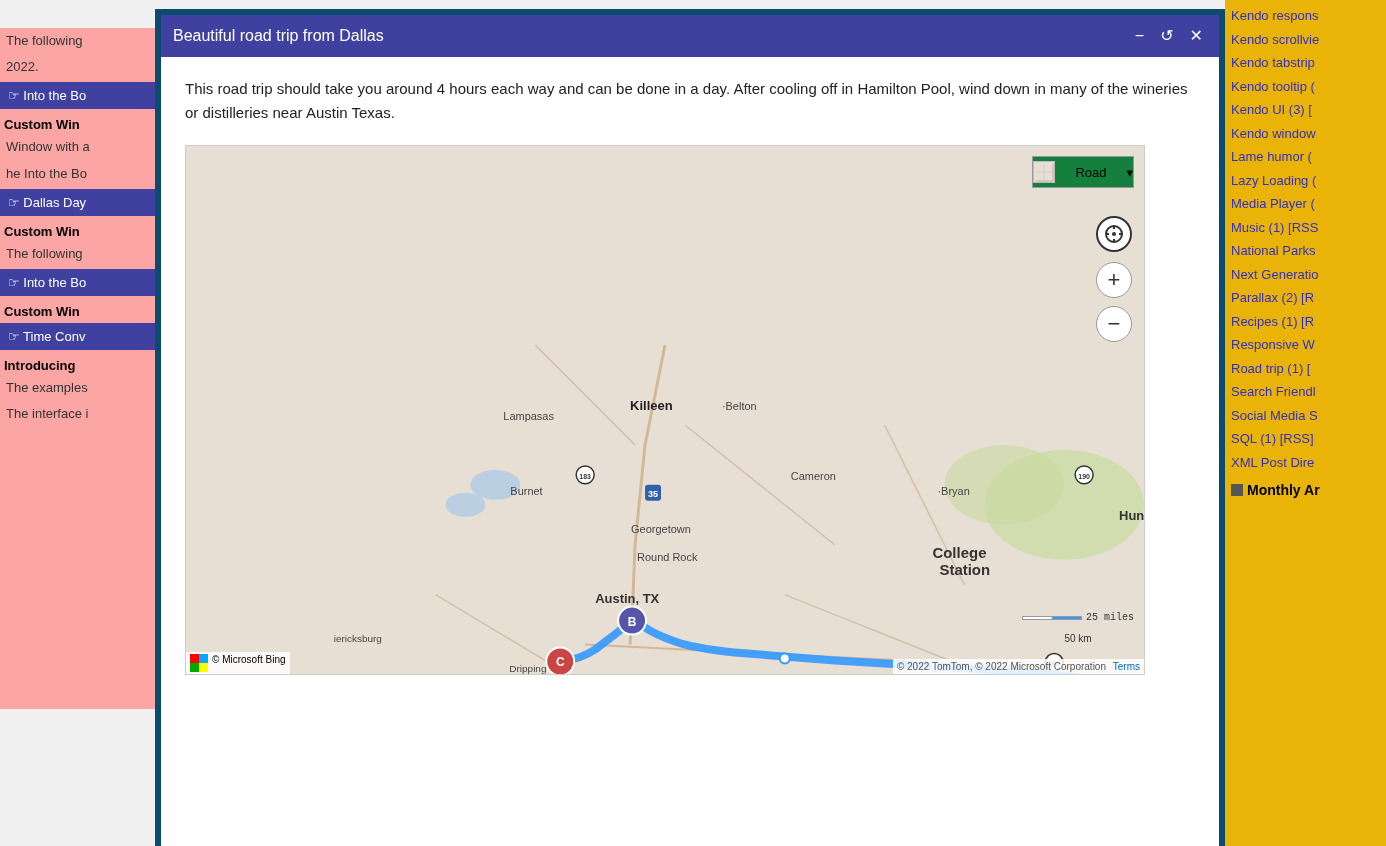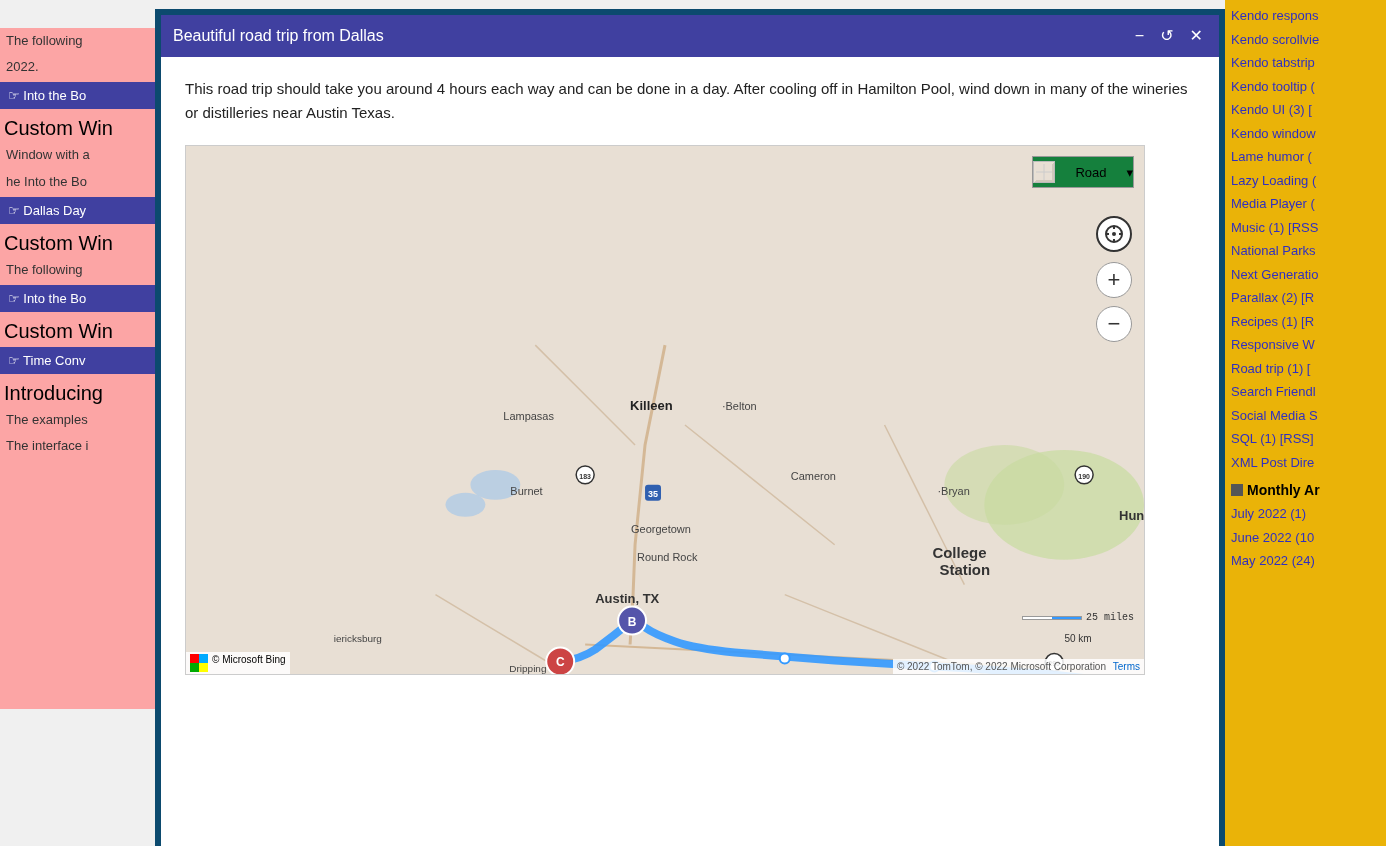--- a/index.html
+++ b/index.html
@@ -39,22 +39,22 @@
       padding: 6px 8px;
       font-size: 13px;
       margin: 2px 0;
       cursor: pointer;
       border: none;
       width: 100%;
       text-align: left;
     }
 
     .sidebar-heading {
-      font-weight: normal;
-      font-size: 20px;
+      font-weight: bold;
+      font-size: 13px;
       color: #000;
       padding: 6px 4px 2px 4px;
     }
 
     
     .dialog-window {
       position: absolute;
       left: 155px;
       top: 9px;
       width: 1070px;
@@ -401,18 +401,13 @@
       <a class="right-link" href="#">Road trip (1) [</a>
       <a class="right-link" href="#">Search Friendl</a>
       <a class="right-link" href="#">Social Media S</a>
       <a class="right-link" href="#">SQL (1) [RSS]</a>
       <a class="right-link" href="#">XML Post Dire</a>
     </div>
   <div class="right-heading">
     <span style="display:inline-block;width:12px;height:12px;background:#555;"></span>
     <span>Monthly Ar</span>
   </div>
-  <div id="monthly-links-container">
-      <a class="right-link" href="#">July 2022 (1)</a>
-      <a class="right-link" href="#">June 2022 (10</a>
-      <a class="right-link" href="#">May 2022 (24)</a>
-    </div>
 </div>
 
 </body></html>

